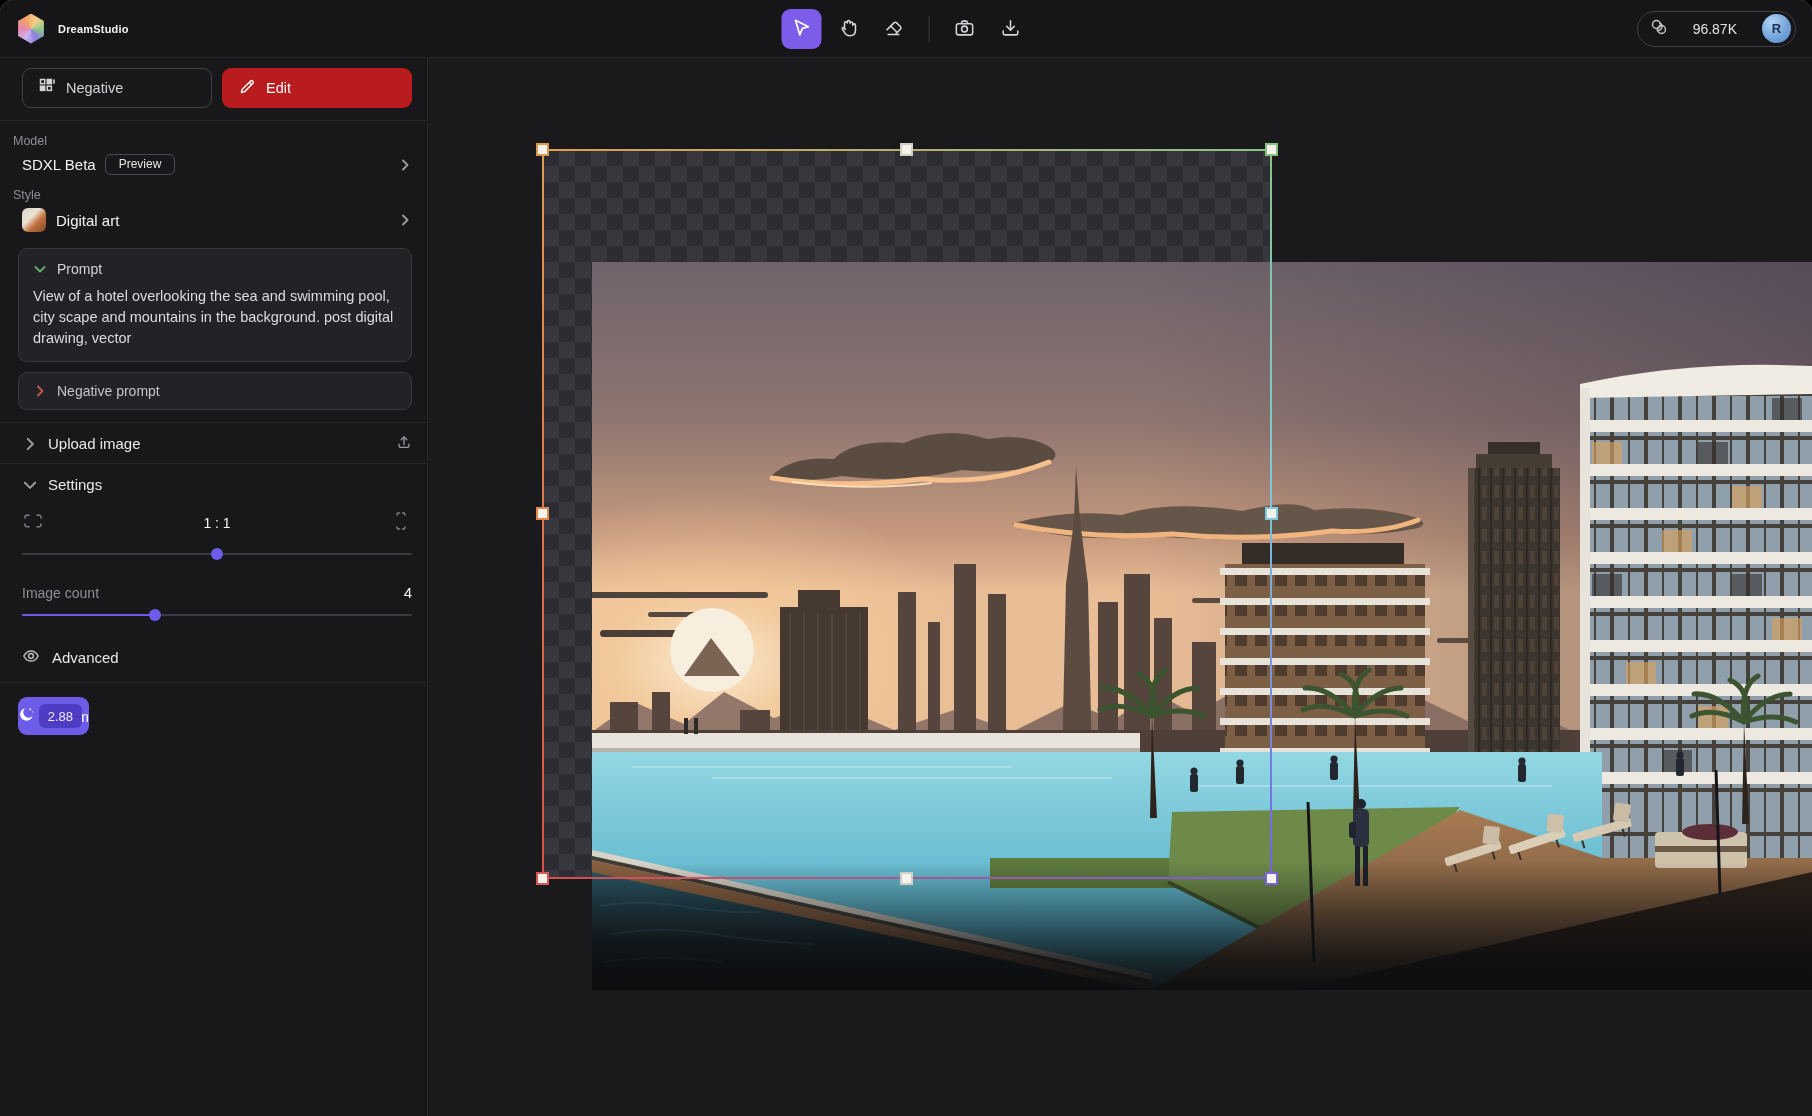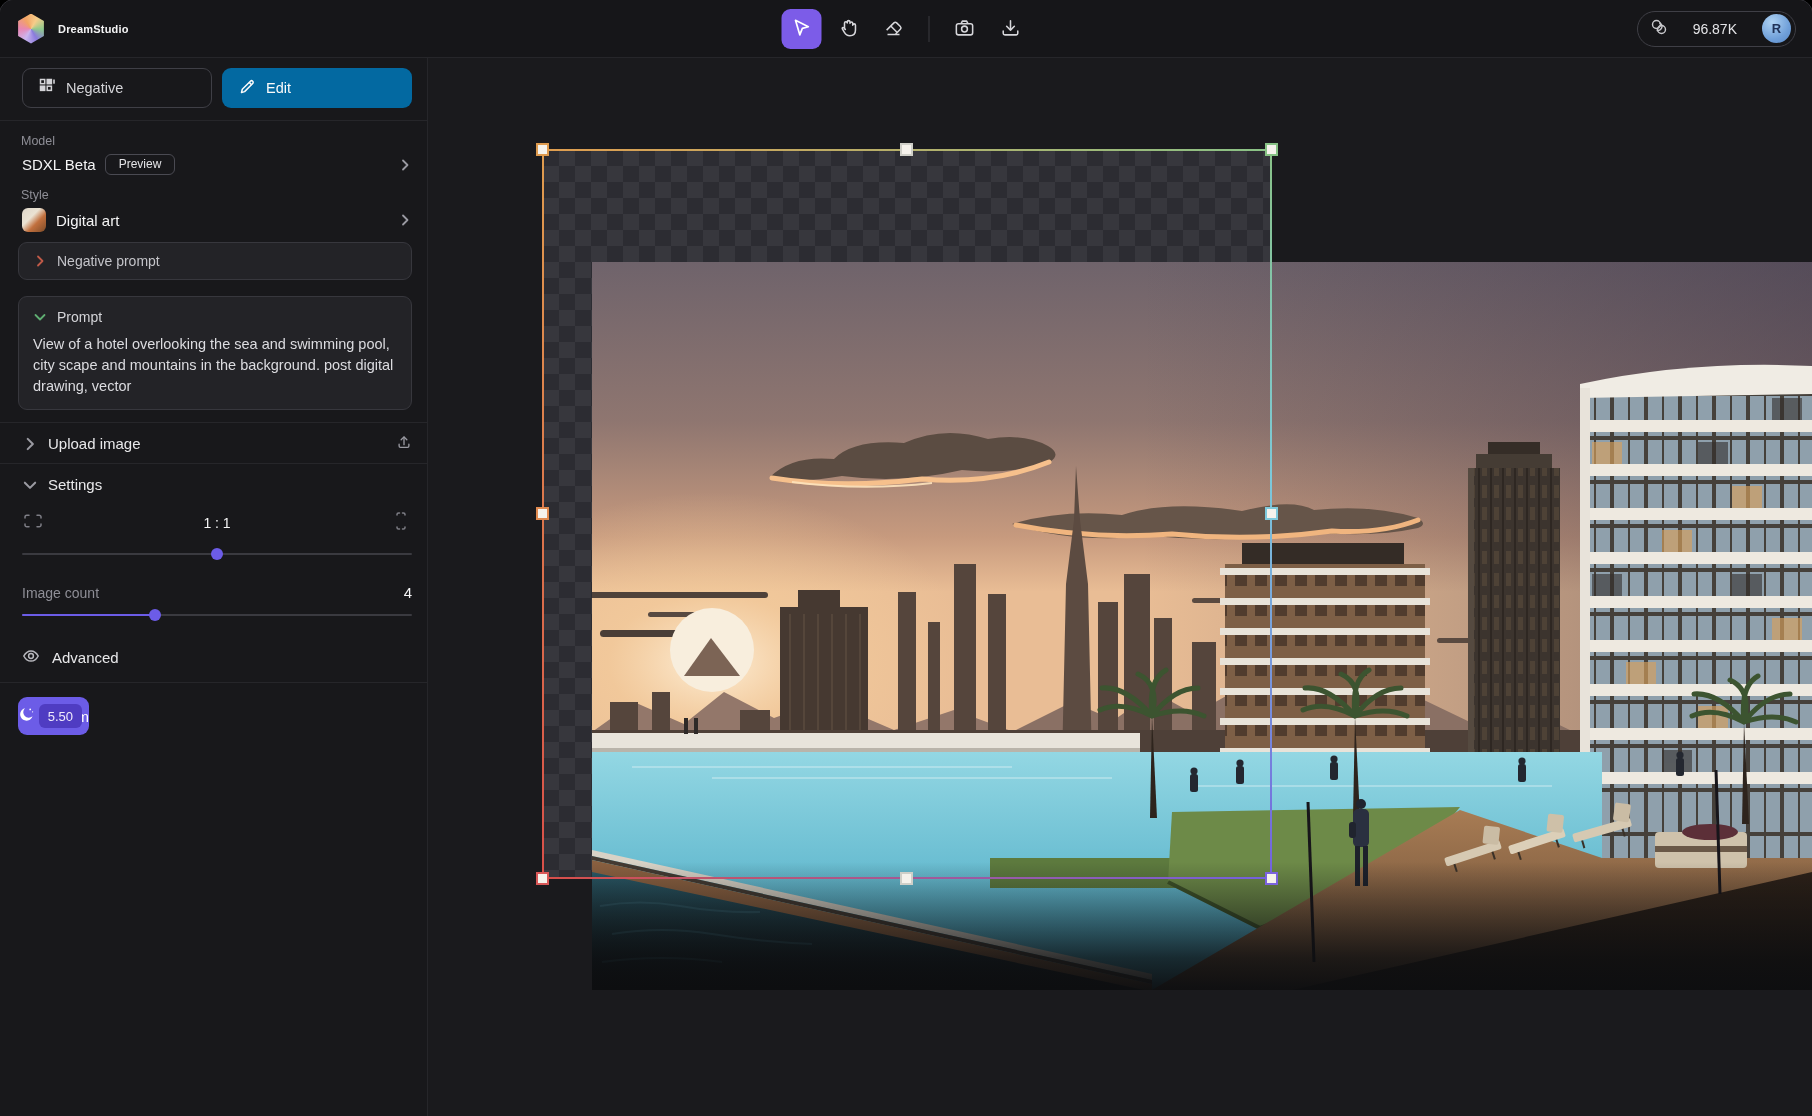--- a/index.html
+++ b/index.html
@@ -30,23 +30,23 @@
 
   
   .sidebar{ position:absolute; left:0; top:58px; bottom:0; width:428px; background:#18181b;
             border-right:1px solid #26262a; z-index:20; }
   .hr{ height:1px; background:#26262a; margin-top:12px; }
   .tabs{ display:flex; gap:10px; margin:10px 15px 0 22px; }
   .tab-btn{ flex:1; height:40px; border-radius:9px; display:flex; align-items:center; justify-content:flex-start;
             gap:10px; padding-left:16px; font-size:14.5px; cursor:pointer; border:1px solid transparent;
             background:transparent; color:#d4d4d8; font-family:inherit;}
   .tab-btn.outline{ border-color:#3f3f46; }
-  .tab-btn.filled{ background:#0369a1; color:#fafafa; }
+  .tab-btn.filled{ background:#b91c1c; color:#fafafa; }
   .tab-btn svg{ width:17px; height:17px; }
-  .side-label{ margin:13px 21px 0; font-size:12.5px; color:#8e8e96; }
+  .side-label{ margin:13px 13px 0; font-size:12.5px; color:#8e8e96; }
   .side-row{ display:flex; align-items:center; margin:6px 15px 0 22px; cursor:pointer; }
   .side-row .grow{ flex:1; }
   .model-value{ font-size:15px; color:#f4f4f5; }
   .badge{ display:inline-block; margin-left:9px; padding:2px 13px 3px; border:1px solid #4a4a52; border-radius:6px;
           font-size:12px; color:#e4e4e7; }
   .chev{ width:14px; height:14px; color:#9a9aa2; }
   .style-thumb{ width:24px; height:24px; border-radius:6px; margin-right:10px;
                 background:linear-gradient(135deg,#ded6ca 0%,#eae2d3 38%,#c2703e 62%,#7c4b28 100%); }
   .card{ margin:16px 15px 0 18px; background:#232327; border:1px solid #37373d; border-radius:9px; padding:12px 14px; }
   .card-head{ display:flex; align-items:center; gap:10px; font-size:14px; color:#d4d4d8; cursor:pointer;}
@@ -195,37 +195,37 @@
     <div class="side-label">Style</div>
     <div class="side-row">
       <span class="style-thumb"></span>
       <span class="model-value">Digital art</span>
       <span class="grow"></span>
       <span class="chev"><svg viewBox="0 0 14 14" fill="none" stroke="currentColor" stroke-width="1.8" stroke-linecap="round" stroke-linejoin="round">
             <path d="M5 2.5 L9.5 7 L5 11.5"></path>
           </svg></span>
     </div>
 
+    <div class="card">
+      <div class="card-head">
+        <span class="chev green"><svg viewBox="0 0 14 14" fill="none" stroke="currentColor" stroke-width="1.8" stroke-linecap="round" stroke-linejoin="round">
+              <path d="M2.5 5 L7 9.5 L11.5 5"></path>
+            </svg></span>
+        <span>Prompt</span>
+      </div>
+      <div class="prompt-text">View of a hotel overlooking the sea and swimming pool, city scape and mountains in the background. post digital drawing, vector</div>
+    </div>
+
     <div class="card slim">
       <div class="card-head">
         <span class="chev red"><svg viewBox="0 0 14 14" fill="none" stroke="currentColor" stroke-width="1.8" stroke-linecap="round" stroke-linejoin="round">
               <path d="M5 2.5 L9.5 7 L5 11.5"></path>
             </svg></span>
         <span>Negative prompt</span>
       </div>
-    </div>
-
-    <div class="card">
-      <div class="card-head">
-        <span class="chev green"><svg viewBox="0 0 14 14" fill="none" stroke="currentColor" stroke-width="1.8" stroke-linecap="round" stroke-linejoin="round">
-              <path d="M2.5 5 L7 9.5 L11.5 5"></path>
-            </svg></span>
-        <span>Prompt</span>
-      </div>
-      <div class="prompt-text">View of a hotel overlooking the sea and swimming pool, city scape and mountains in the background. post digital drawing, vector</div>
     </div>
 
     <div class="hr"></div>
     <div class="flat-row">
       <span class="chev"><svg viewBox="0 0 14 14" fill="none" stroke="currentColor" stroke-width="1.8" stroke-linecap="round" stroke-linejoin="round">
             <path d="M5 2.5 L9.5 7 L5 11.5"></path>
           </svg></span>
       <span>Upload image</span>
       <span class="icon-right"><svg viewBox="0 0 18 18" fill="none" stroke="currentColor" stroke-width="1.5" stroke-linecap="round" stroke-linejoin="round">
             <path d="M9 12 V3.5"></path>
@@ -281,21 +281,21 @@
     </div>
     <div class="hr" style="margin-top:14px"></div>
 
     <button class="dream-btn">
       <span><svg viewBox="0 0 17 17" fill="none">
             <path d="M14.5 10.2 A6.3 6.3 0 1 1 7 2.2 A5.1 5.1 0 0 0 14.5 10.2 Z" fill="#fff"></path>
             <circle cx="12.2" cy="3.4" r="0.9" fill="#fff"></circle>
             <circle cx="14.6" cy="5.8" r="0.6" fill="#fff"></circle>
           </svg></span>
       <span>Dream</span>
-      <span class="cost-badge">5.50</span>
+      <span class="cost-badge">2.88</span>
     </button>
   </aside>
 
   <main class="canvas">
     <div class="checker"></div>
 
     <div class="artwork">
       <svg viewBox="0 0 1220 728" preserveAspectRatio="none">
         <defs>
           <linearGradient id="skyG" x1="0" y1="0" x2="0" y2="1">

